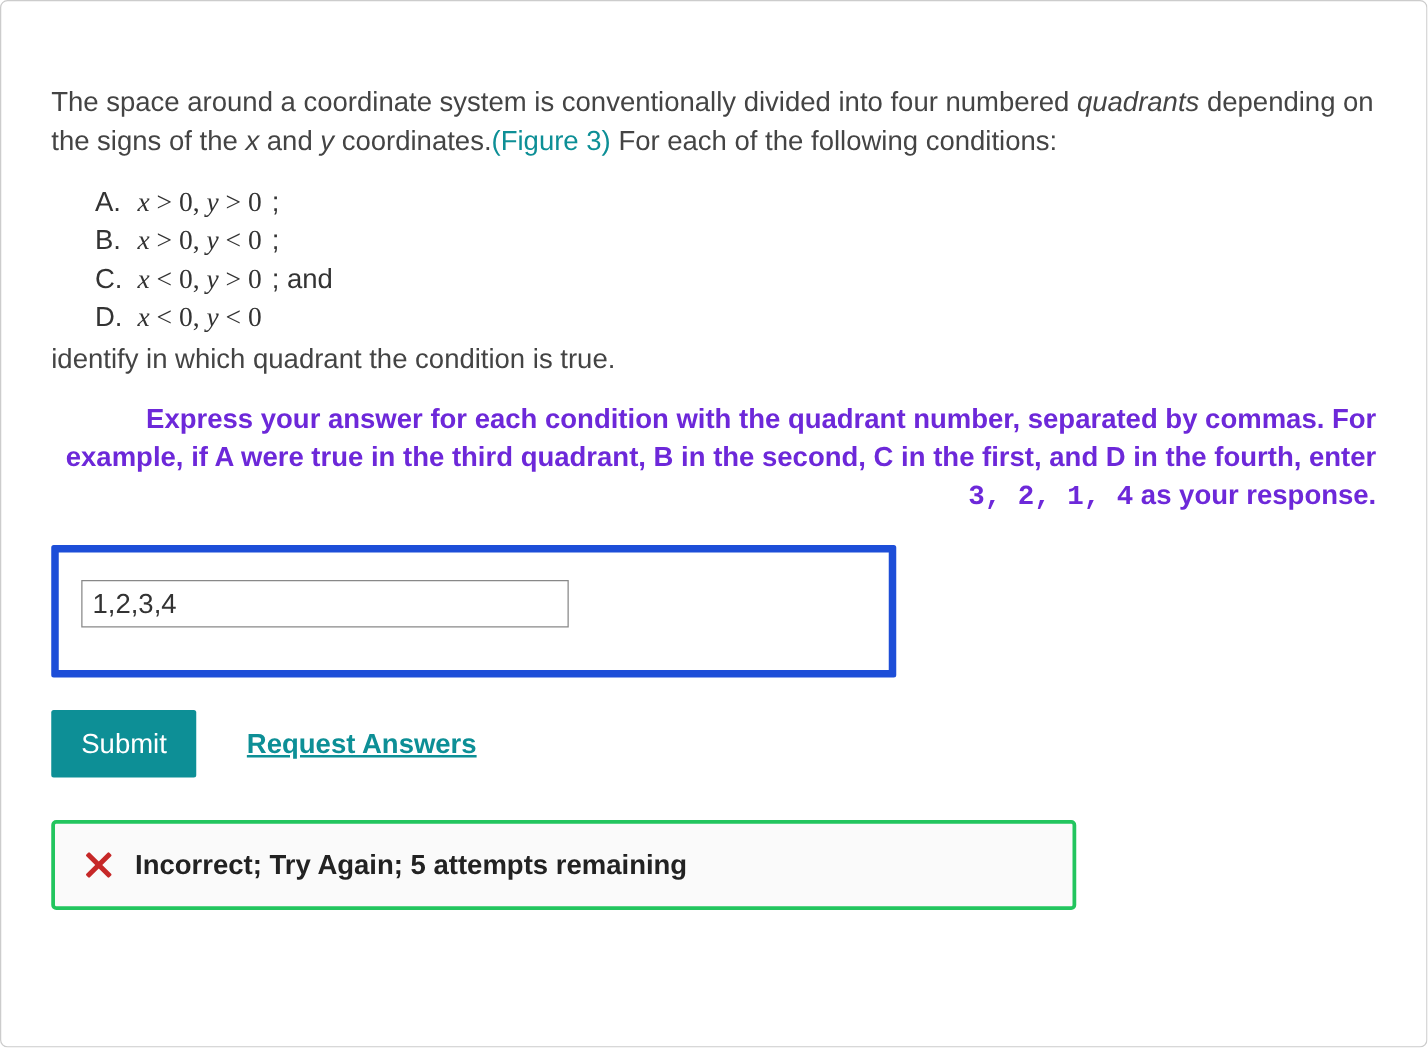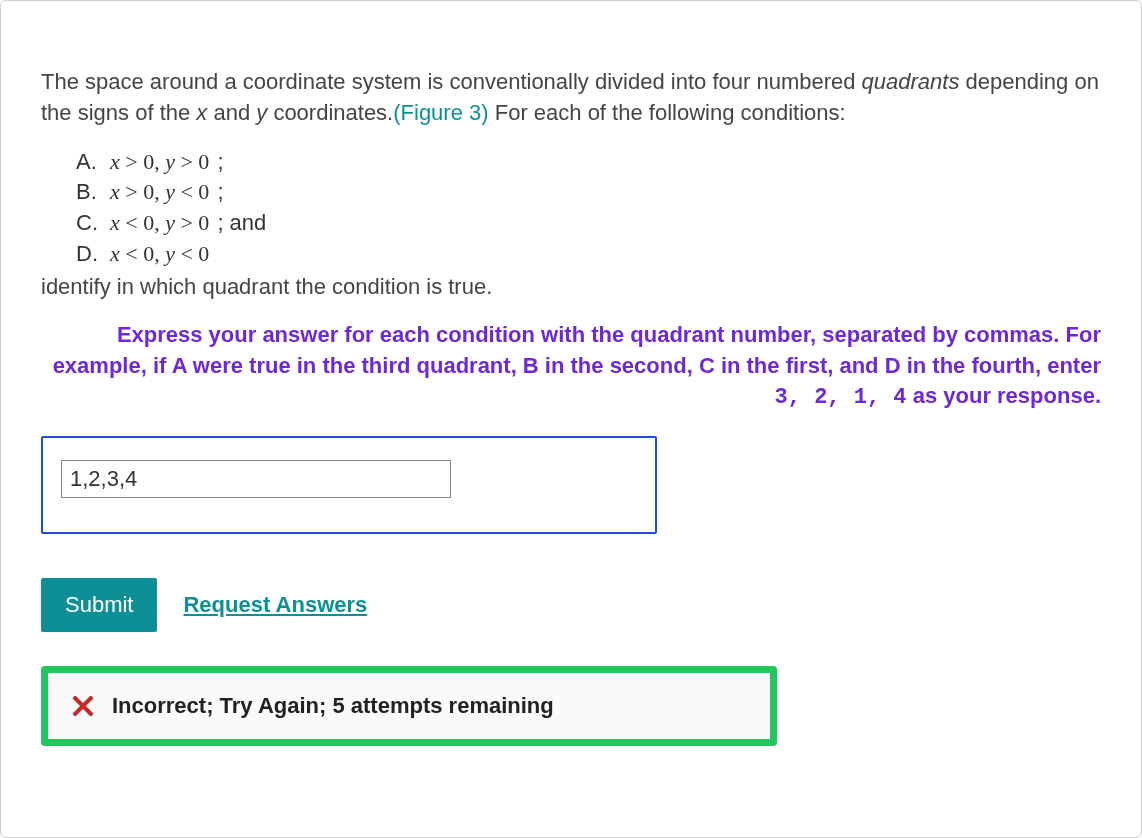--- a/index.html
+++ b/index.html
@@ -51,63 +51,63 @@
   .instruction {
     font-size: 22px;
     font-weight: bold;
     color: #6d28d9;
     line-height: 1.4;
     margin-bottom: 22px;
     text-align: right;
   }
   .instruction .mono { font-family: "Courier New", monospace; font-weight: bold; }
   .answer-box {
-    width: 616px;
-    border: 2px solid #1d4ed8;
+    width: 676px;
+    border: 6px solid #1d4ed8;
     border-radius: 2px;
     padding: 22px 18px 34px 18px;
-    margin-bottom: 44px;
+    margin-bottom: 26px;
   }
   .answer-input {
     width: 390px;
     height: 38px;
     border: 1px solid #888;
     padding: 4px 8px;
     font-size: 22px;
     font-family: Arial, sans-serif;
     color: #333;
   }
   .button-row {
     display: flex;
     align-items: center;
-    gap: 26px;
+    gap: 40px;
     margin-bottom: 34px;
   }
   .submit-btn {
     background: #0d8f96;
     color: #fff;
     border: none;
     padding: 14px 24px;
     font-size: 22px;
     border-radius: 2px;
     cursor: pointer;
   }
   .link-btn {
     color: #0d8f96;
     font-size: 22px;
     font-weight: bold;
     text-decoration: underline;
     cursor: pointer;
   }
   .feedback-box {
-    border: 7px solid #22c55e;
+    border: 3px solid #22c55e;
     background: #fafafa;
     border-radius: 4px;
     padding: 20px 22px;
-    width: 736px;
+    width: 820px;
     display: flex;
     align-items: center;
     gap: 18px;
   }
   .x-icon {
     width: 24px;
     height: 24px;
     position: relative;
     flex-shrink: 0;
   }

